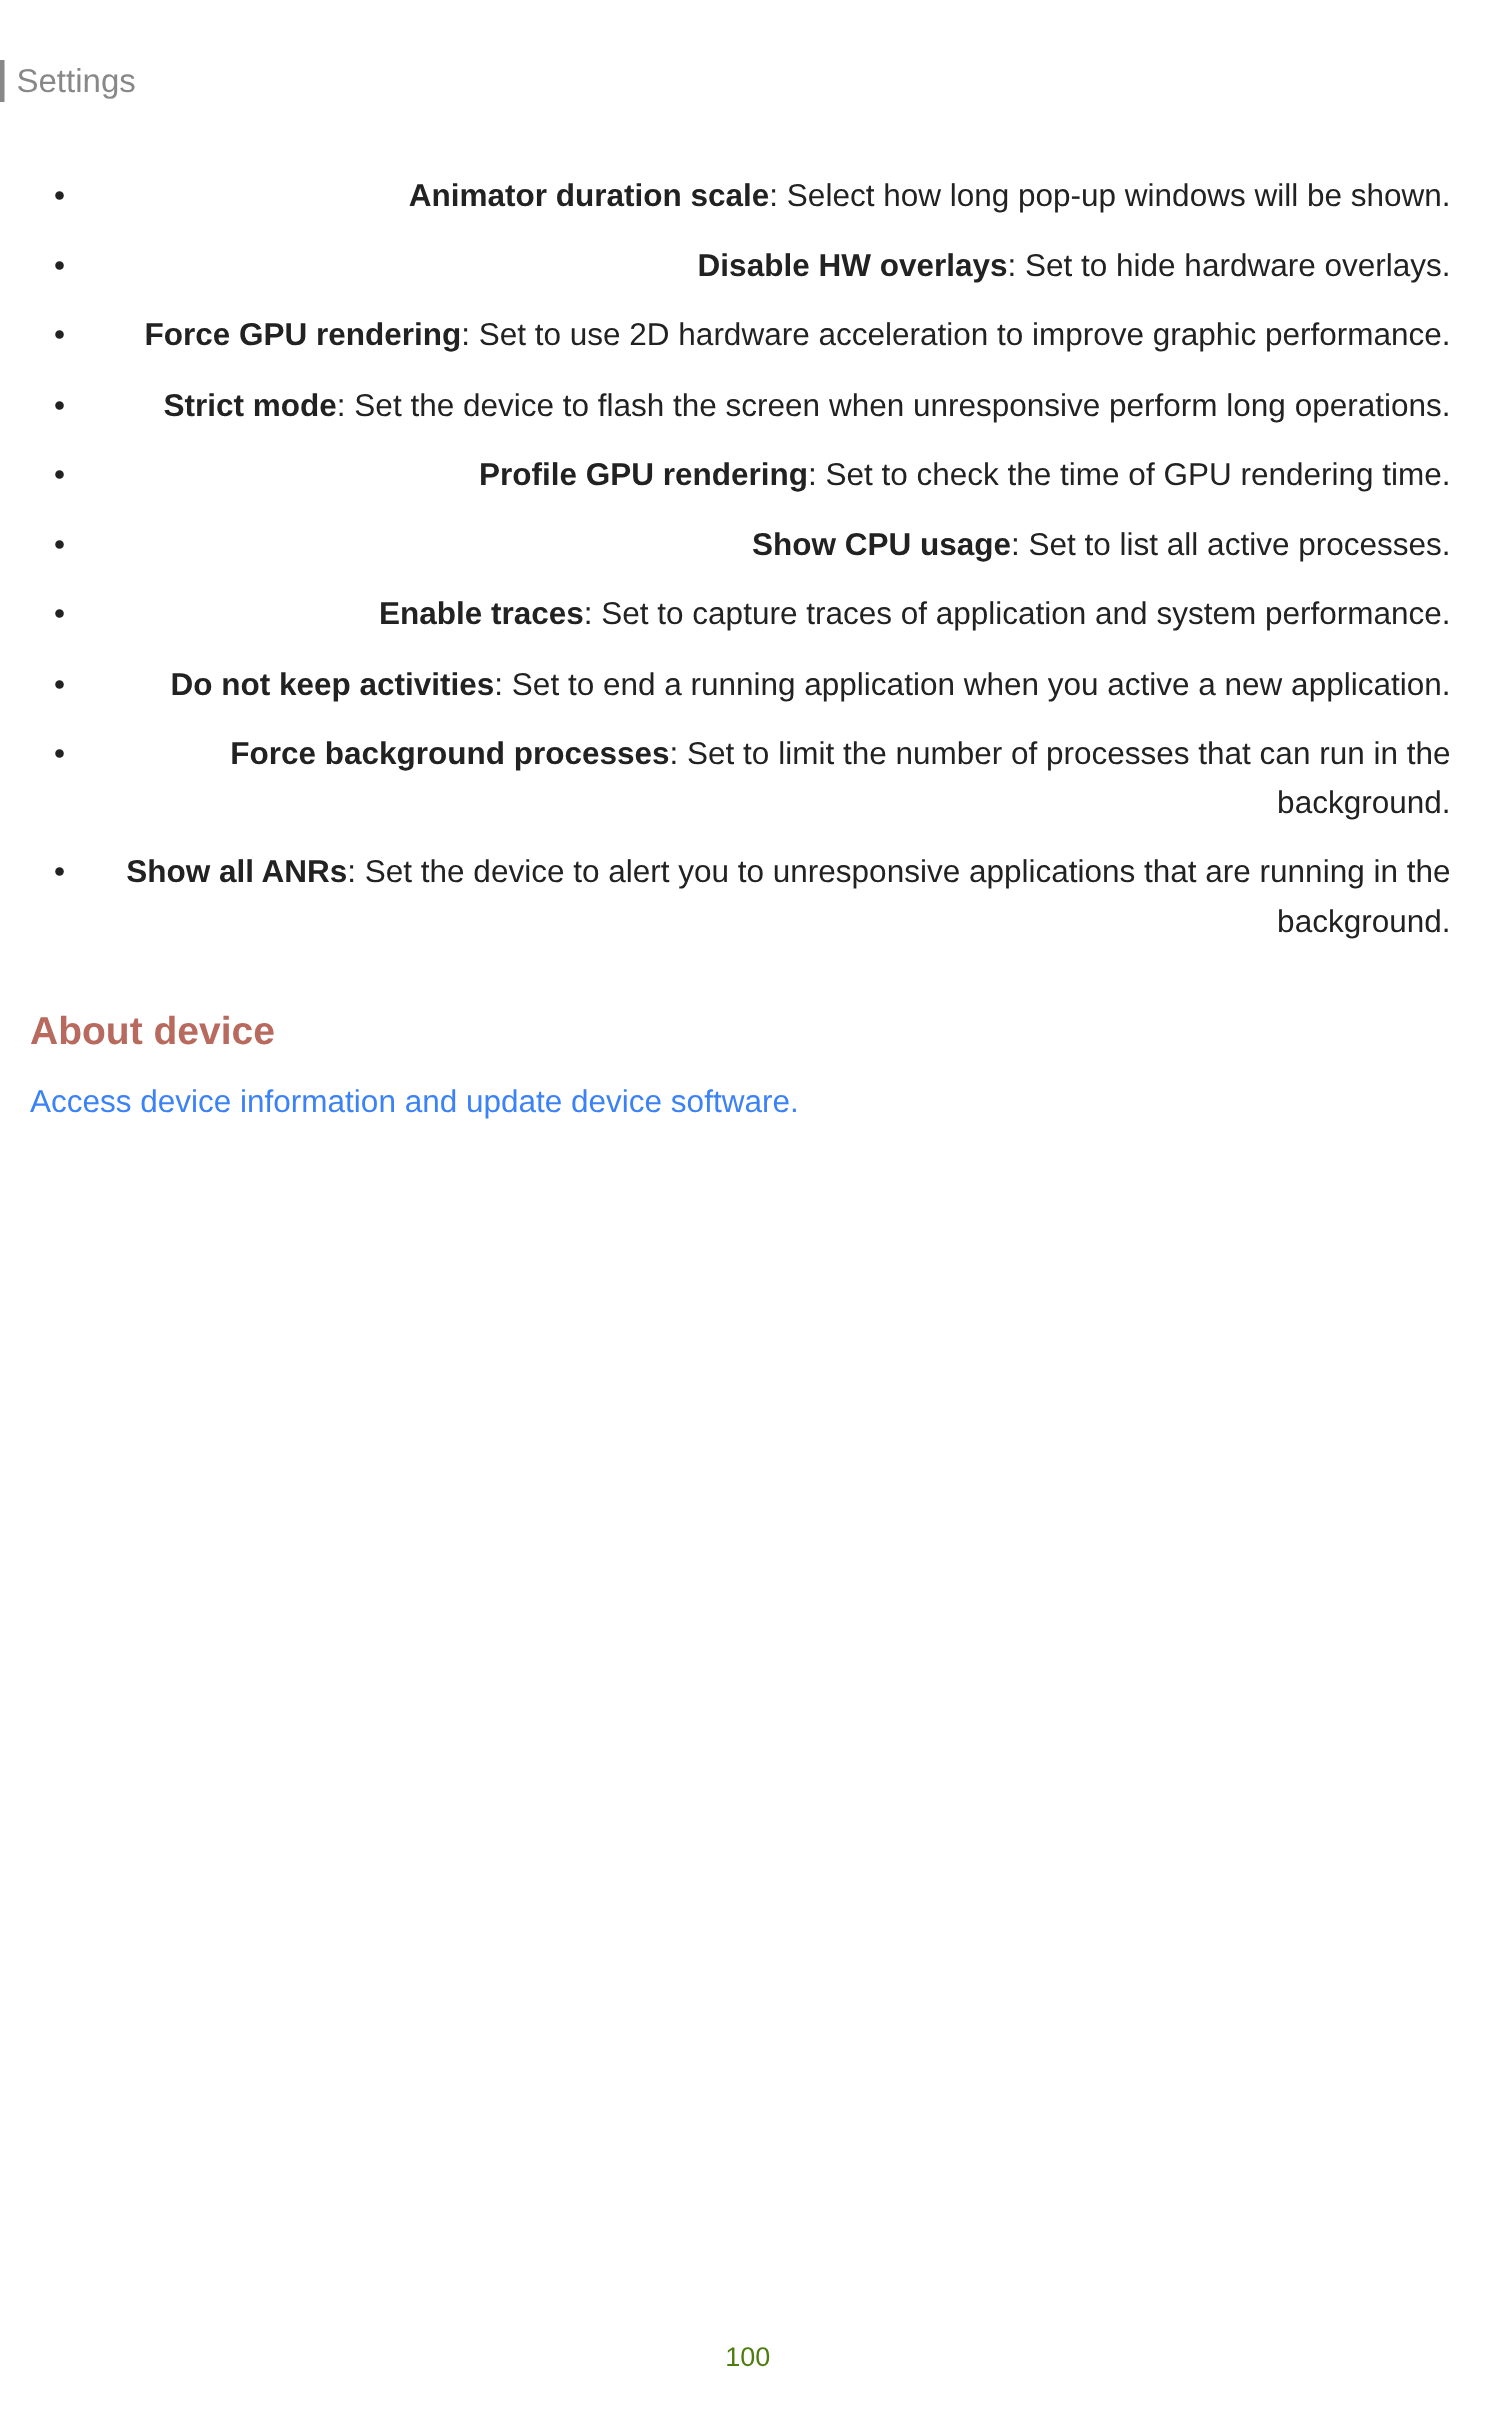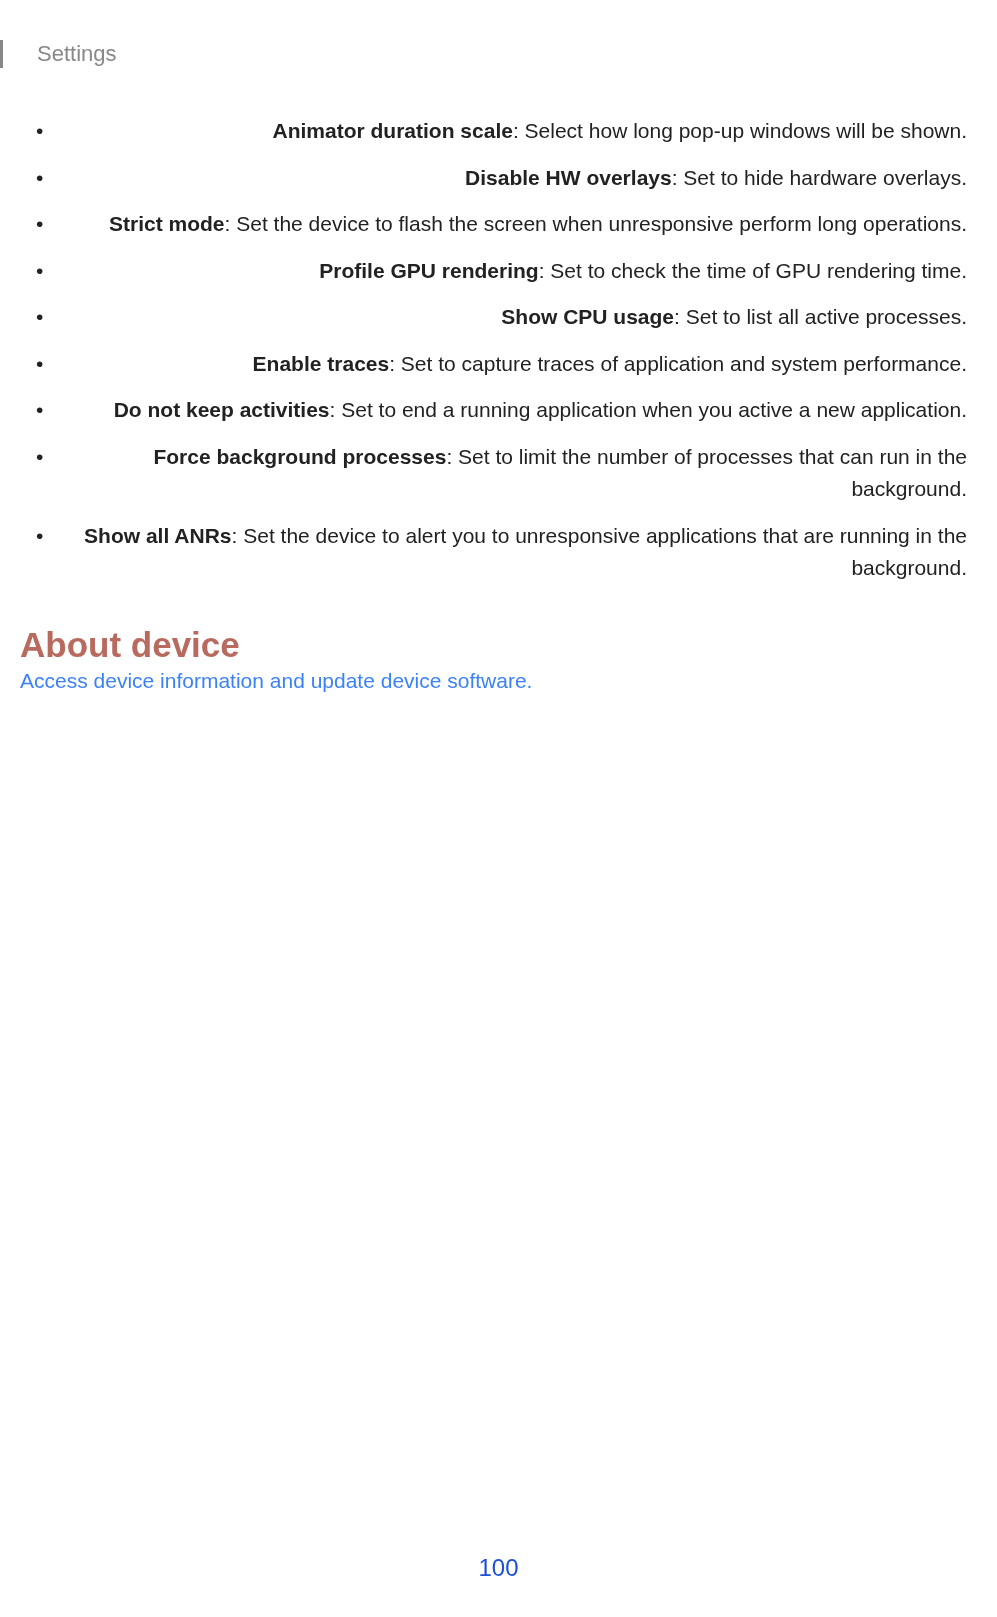--- a/index.html
+++ b/index.html
@@ -11,21 +11,21 @@
       font-family: -apple-system, BlinkMacSystemFont, "Segoe UI", Helvetica, Arial, sans-serif;
       background: #ffffff;
       width: 997px;
       height: 1617px;
       position: relative;
     }
     .page-header {
       position: absolute;
       top: 40px;
       left: 0;
-      padding-left: 34px;
+      padding-left: 8px;
       border-left: 3px solid #888;
       height: 28px;
       display: flex;
       align-items: center;
     }
     .page-header-text {
       color: #888;
       font-size: 22px;
       font-weight: 400;
     }
@@ -56,55 +56,58 @@
       color: #222;
     }
     .term {
       font-weight: 700;
     }
     .desc {
       font-weight: 400;
     }
     .section-heading {
       color: #b76a5d;
-      font-size: 35px;
+      font-size: 26px;
       font-weight: 700;
       margin-top: 40px;
-      margin-bottom: 4px;
+      margin-bottom: 20px;
       margin-left: -10px;
     }
     .section-body {
       color: #3b82f6;
       font-size: 21px;
       margin-left: -10px;
     }
     .page-number {
       position: absolute;
       bottom: 35px;
       left: 0;
       right: 0;
       text-align: center;
-      color: #1d4ed8;
-      font-size: 24px;
+      color: #4d7c0f;
+      font-size: 18px;
     }
   </style>
 </head>
 <body>
 
 <div class="page-header">
   <span class="page-header-text">Settings</span>
 </div>
 
 <div class="content">
   <ul class="bullet-list">
     <li class="bullet-item">
       <span class="term">Animator duration scale</span><span class="desc">: Select how long pop-up windows will be shown.</span>
     </li>
     <li class="bullet-item">
       <span class="term">Disable HW overlays</span><span class="desc">: Set to hide hardware overlays.</span>
+    </li>
+    <li class="bullet-item">
+      <span class="term">Force GPU rendering</span><span class="desc">: Set to use 2D hardware acceleration to improve graphic performance.</span>
     </li>
     <li class="bullet-item">
       <span class="term">Strict mode</span><span class="desc">: Set the device to flash the screen when unresponsive perform long operations.</span>
     </li>
     <li class="bullet-item">
       <span class="term">Profile GPU rendering</span><span class="desc">: Set to check the time of GPU rendering time.</span>
     </li>
     <li class="bullet-item">
       <span class="term">Show CPU usage</span><span class="desc">: Set to list all active processes.</span>
     </li>

